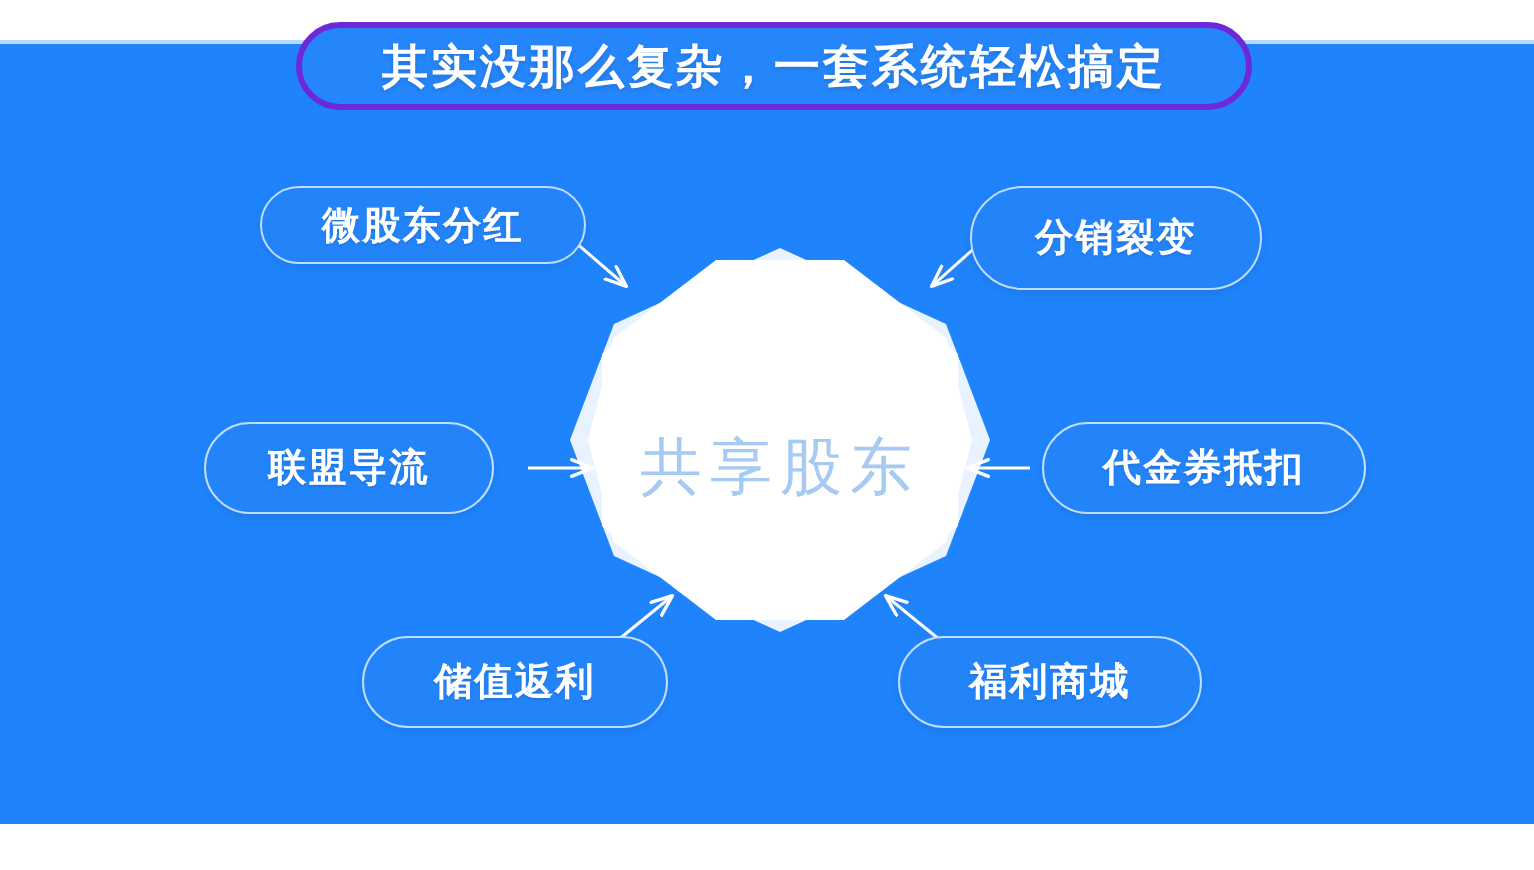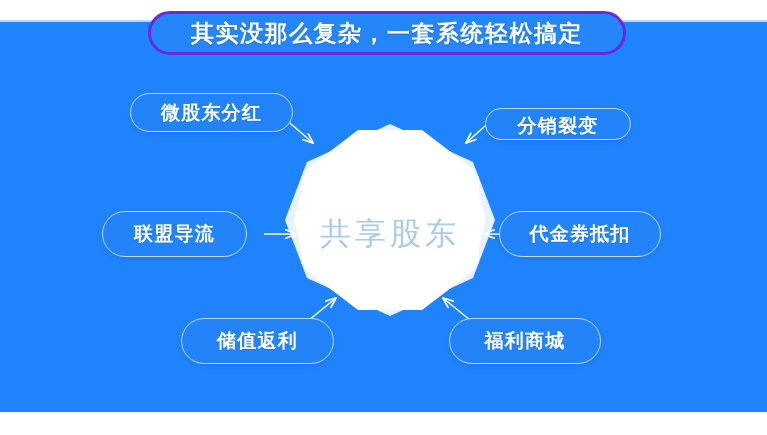--- a/index.html
+++ b/index.html
@@ -84,23 +84,23 @@
   .pill span {
     color:#ffffff;
     font-size:19px;
     font-weight:bold;
     letter-spacing:1.2px;
     white-space:nowrap;
     text-shadow:0 1px 1px rgba(0,30,70,.13);
   }
 
   #pill-tl { left:130px; top:93px;  width:163px; height:39px; }
-  #pill-tr { left:485px; top:108px;  width:146px; height:32px;align-items:flex-end; }
+  #pill-tr { left:485px; top:93px;  width:146px; height:52px; }
   #pill-ml { left:102px; top:211px; width:145px; height:46px; }
-  #pill-mr { left:499px; top:211px; width:162px; height:46px; }
+  #pill-mr { left:521px; top:211px; width:162px; height:46px; }
   #pill-bl { left:181px; top:318px; width:153px; height:46px;font-family:Liberation Serif, serif; }
   #pill-br { left:449px; top:318px; width:152px; height:46px; }
 
   
   #arrows {
     position:absolute; left:0; top:0;
     width:767px; height:435px;
     z-index:4; pointer-events:none;
   }
 </style>

